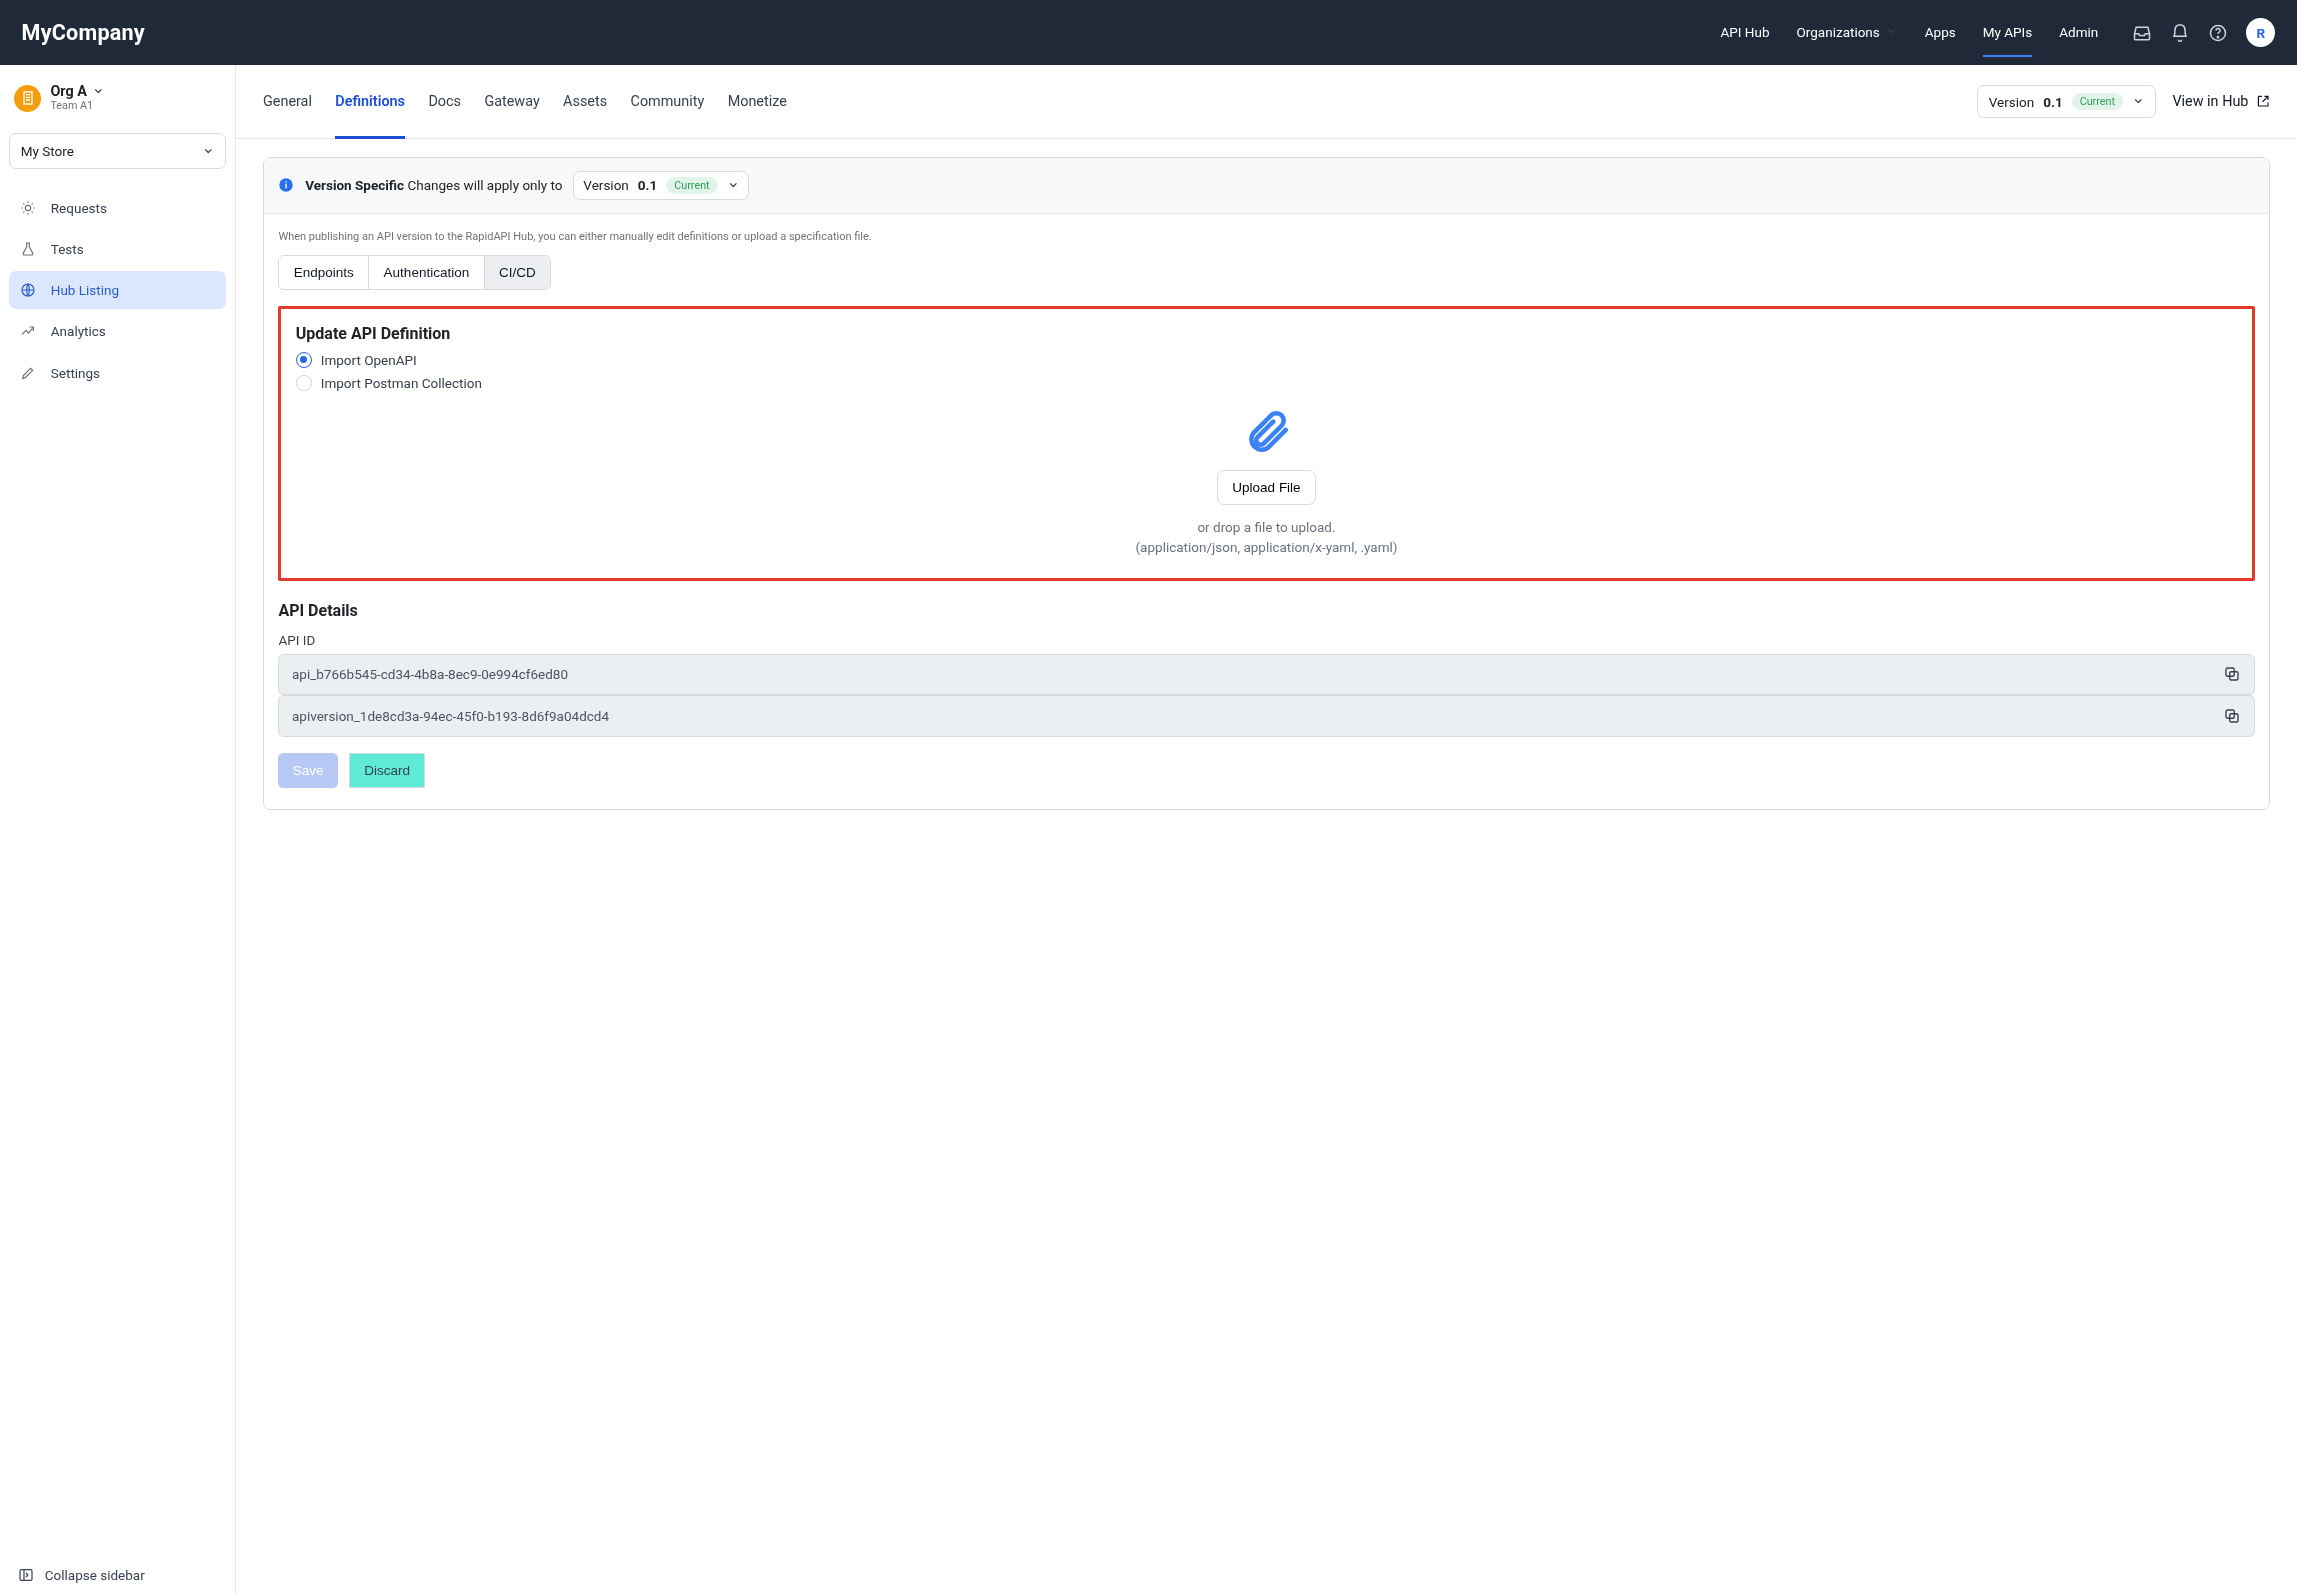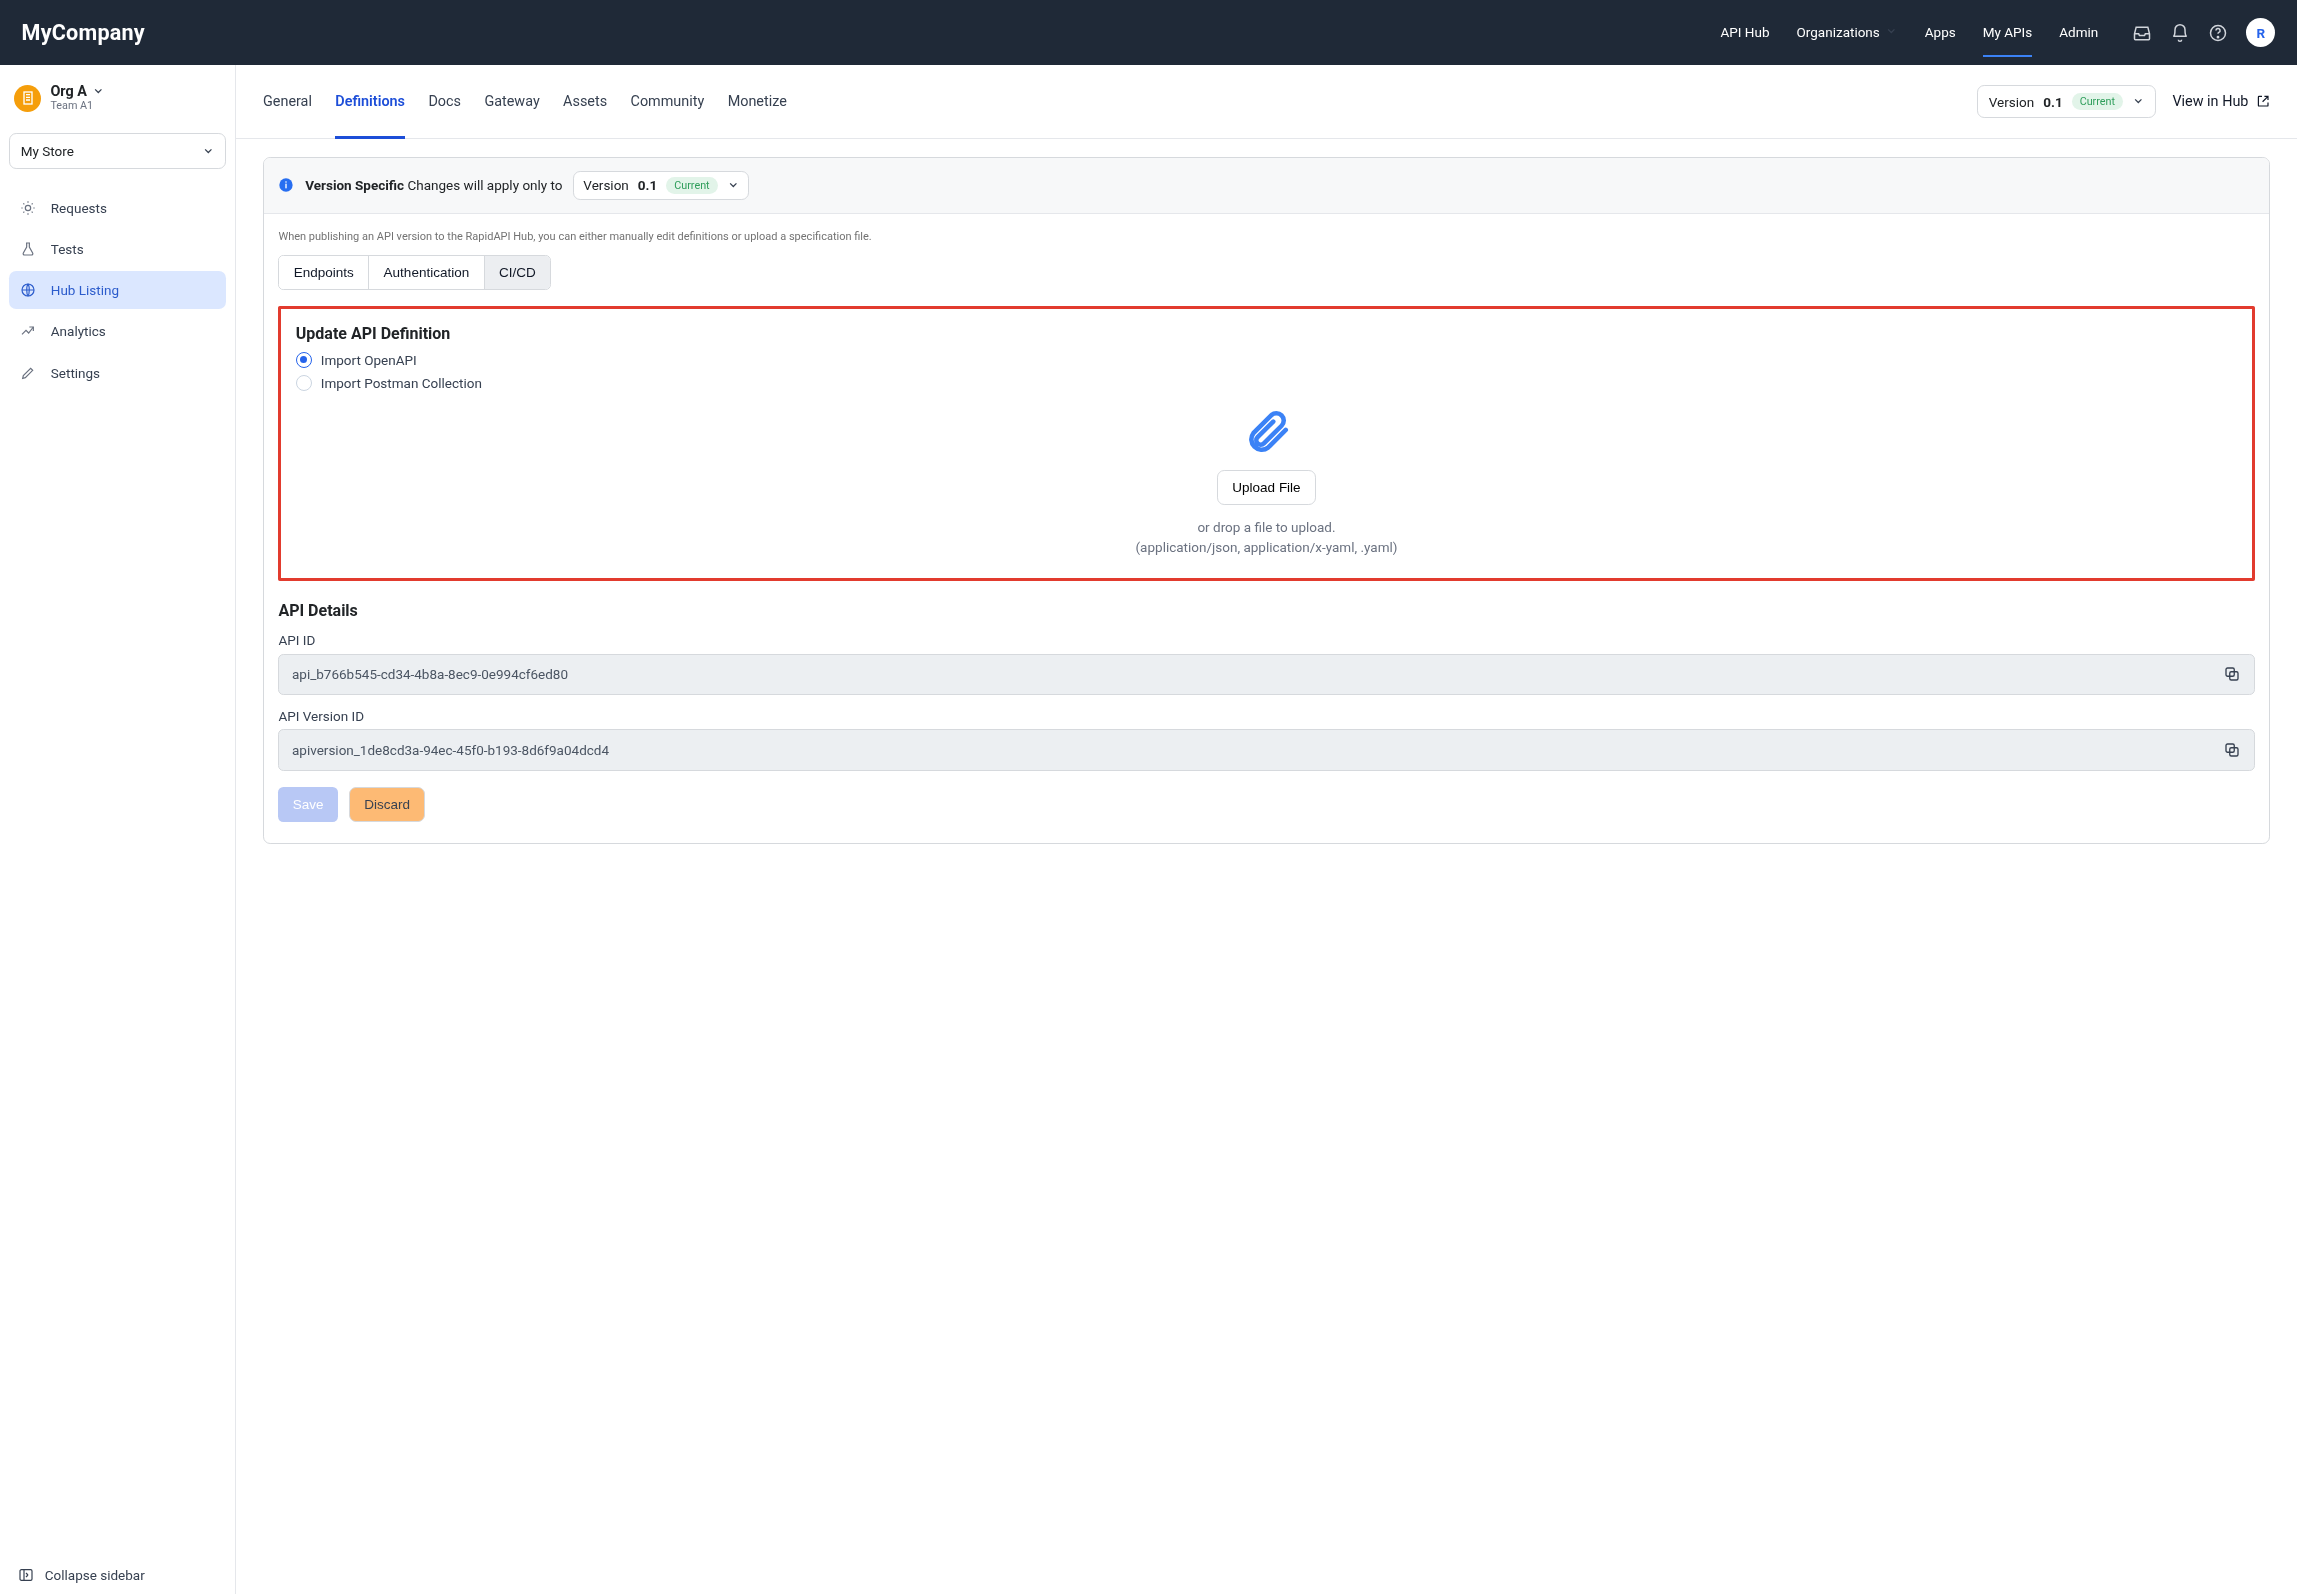--- a/index.html
+++ b/index.html
@@ -142,21 +142,21 @@
   .field-label{font-size:13.5px;color:#374151;margin:12.6px 0 5.4px 0;}
   .ro-field{
     background:#eceff2;border:0.9px solid var(--border);border-radius:5.4px;
     padding:10.8px 12.6px;display:flex;align-items:center;justify-content:space-between;gap:10.8px;
   }
   .ro-field .val{color:#4b5563;font-size:13.5px;word-break:break-all;}
   .copy-ico{color:#374151;width:18px;height:18px;cursor:pointer;flex-shrink:0;}
 
   .actions{display:flex;gap:10.8px;margin-top:16px;}
   .btn-save{background:#b8c8f5;color:#fff;border:none;border-radius:5.4px;padding:9px 14.4px;font-size:13.5px;cursor:pointer;}
-  .btn-discard{background:#fdba74;border:0.9px solid var(--border);border-radius:7px;padding:9px 14.4px;font-size:13.5px;cursor:pointer;color:#374151;}
+  .btn-discard{background:#5eead4;border:0.9px solid var(--border);border-radius:1px;padding:9px 14.4px;font-size:13.5px;cursor:pointer;color:#374151;}
 
   svg{display:block;}
   .chev{width:12.6px;height:12.6px;color:#374151;}
 </style>
 </head>
 <body>
 
 <header class="topbar">
   <div class="brand">MyCompany</div>
   <nav class="topnav">
@@ -378,21 +378,20 @@
           <div class="ro-field">
             <span class="val">api_b766b545-cd34-4b8a-8ec9-0e994cf6ed80</span>
             <span class="copy-ico">
               <svg viewBox="0 0 24 24" width="18" height="18" fill="none" stroke="currentColor" stroke-width="1.8">
                   <rect x="9" y="9" width="11" height="11" rx="2"></rect>
                   <rect x="4" y="4" width="11" height="11" rx="2"></rect>
                 </svg>
             </span>
           </div>
 
-          <div class="field-label">API Version ID</div>
           <div class="ro-field">
             <span class="val">apiversion_1de8cd3a-94ec-45f0-b193-8d6f9a04dcd4</span>
             <span class="copy-ico">
               <svg viewBox="0 0 24 24" width="18" height="18" fill="none" stroke="currentColor" stroke-width="1.8">
                   <rect x="9" y="9" width="11" height="11" rx="2"></rect>
                   <rect x="4" y="4" width="11" height="11" rx="2"></rect>
                 </svg>
             </span>
           </div>
 

